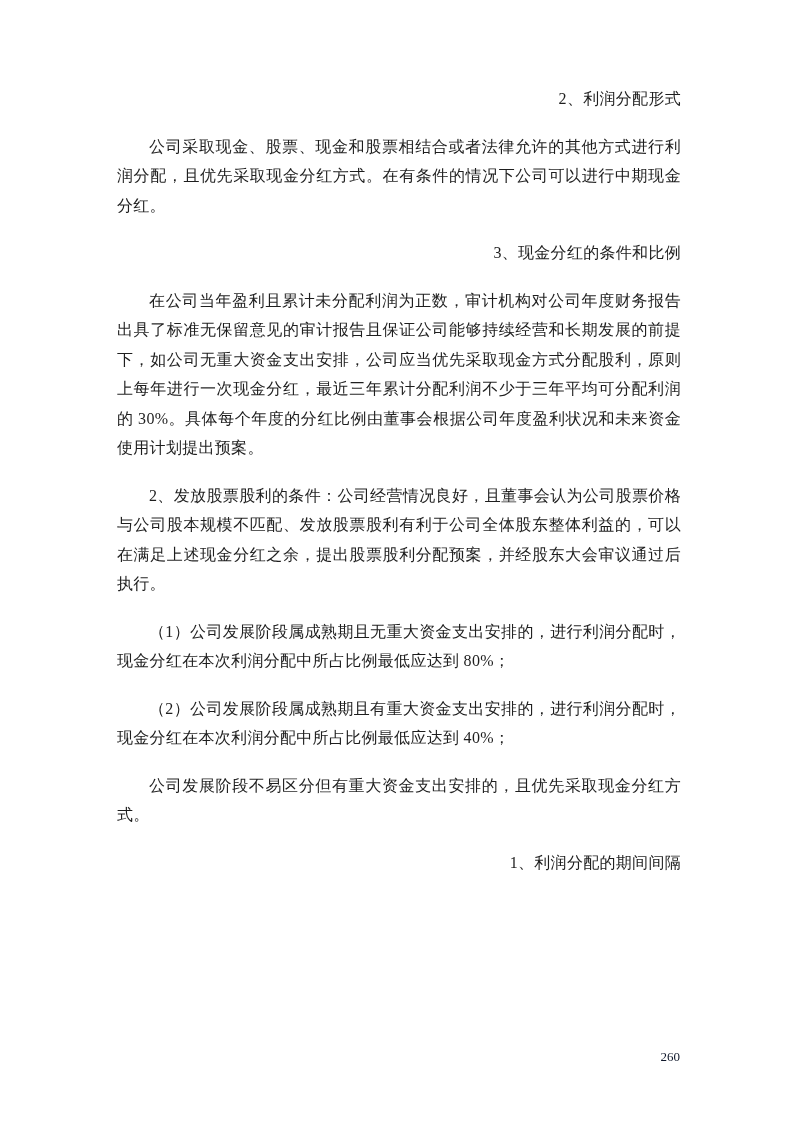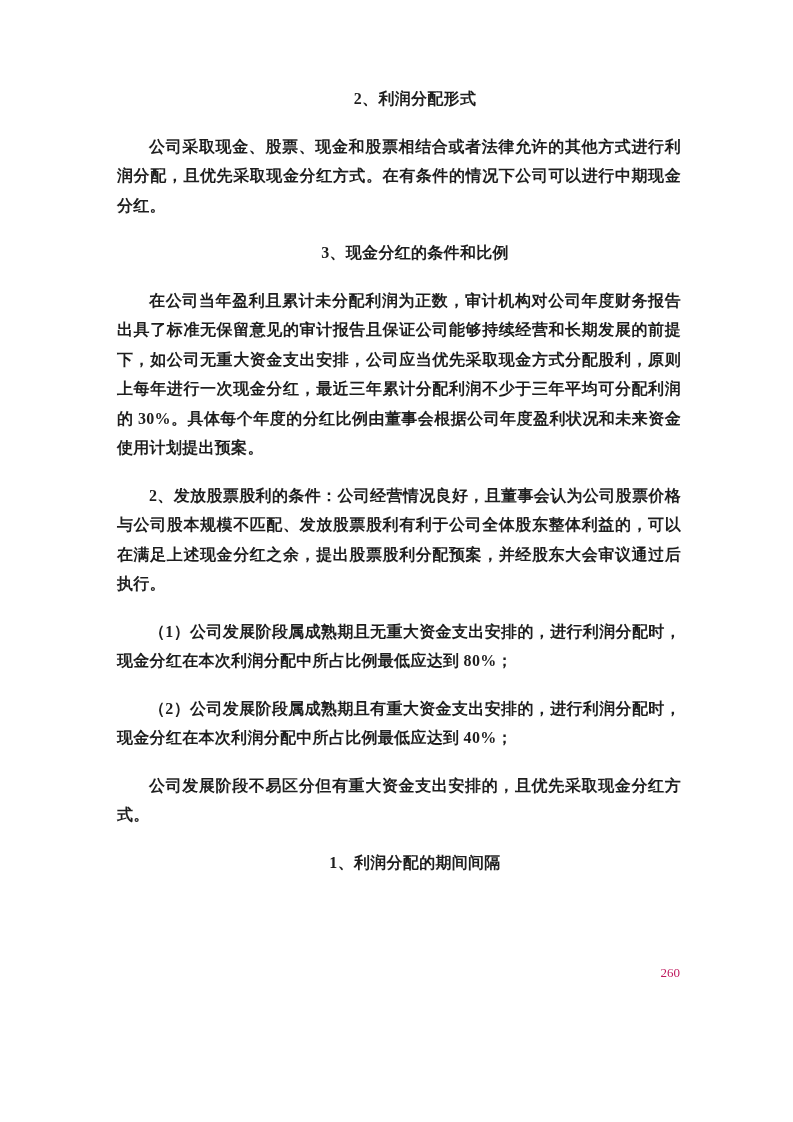--- a/index.html
+++ b/index.html
@@ -24,33 +24,31 @@
   }
   .content p {
     margin: 0 0 18px 0;
     font-size: 16px;
     line-height: 29.5px;
     text-indent: 2em;
     letter-spacing: 0.3px;
   }
   .content p.paragraph {
     text-align: justify;
-    font-weight: bold;
   }
   .content p.heading {
-    text-align: center;
-    font-weight: bold;
+    text-align: right;
   }
   .page-number {
     position: absolute;
-    top: 964px;
+    top: 1048px;
     right: 113px;
     font-size: 13px;
     line-height: 18px;
-    color: #be185d;
+    color: #0f172a;
   }
 </style>
 </head>
 <body>
 
 <div class="page">
   <div class="content">
     <p class="heading">2、利润分配形式</p>
     <p class="paragraph">公司采取现金、股票、现金和股票相结合或者法律允许的其他方式进行利润分配，且优先采取现金分红方式。在有条件的情况下公司可以进行中期现金分红。</p>
     <p class="heading">3、现金分红的条件和比例</p>

